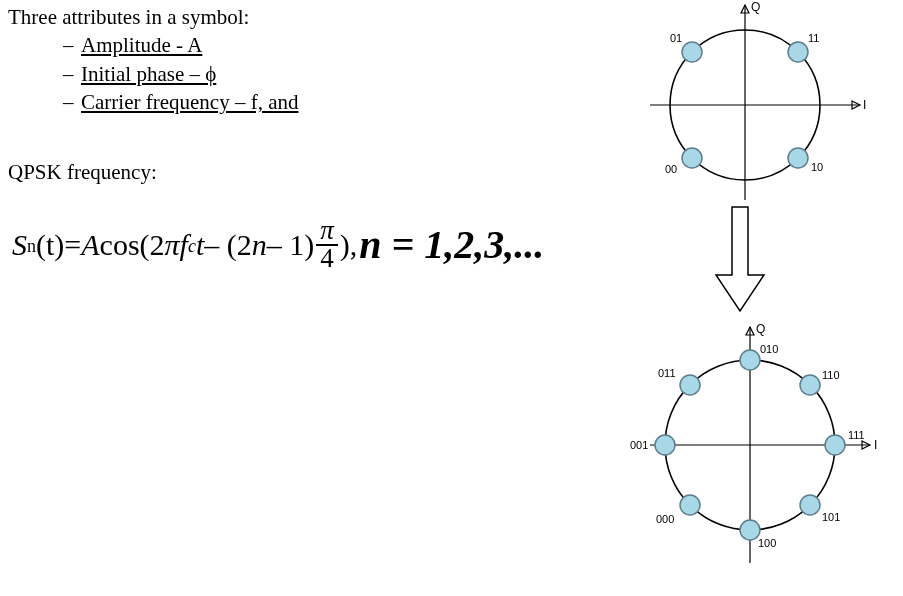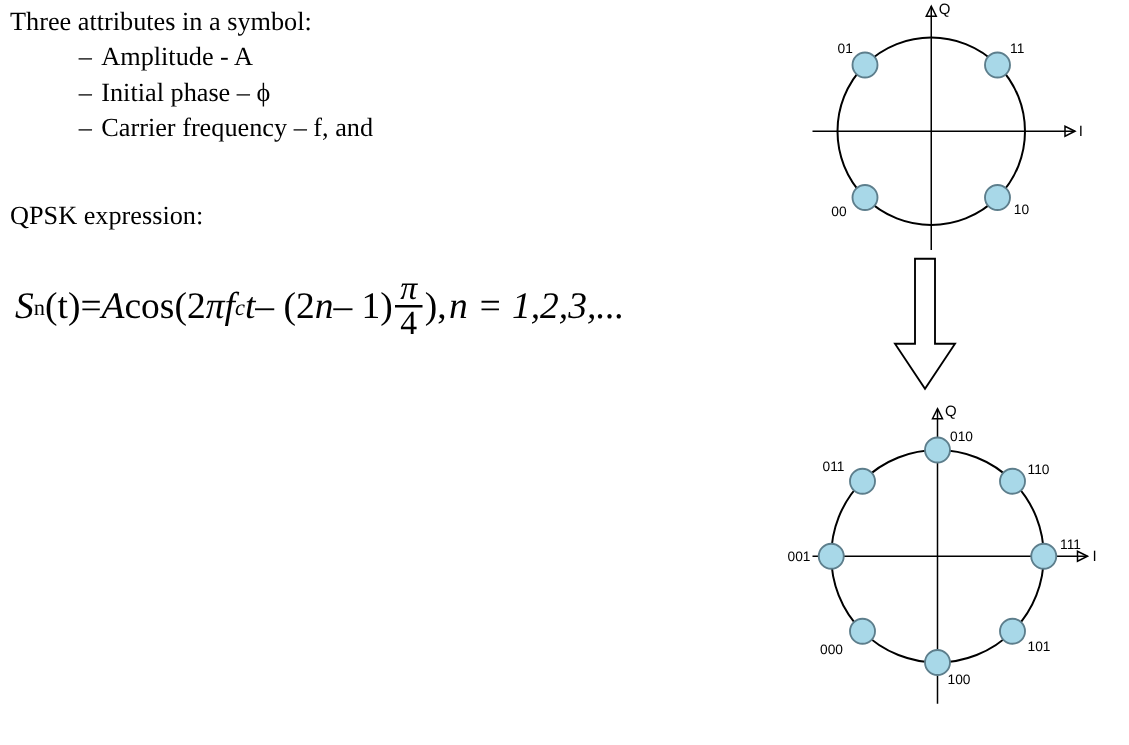--- a/index.html
+++ b/index.html
@@ -29,20 +29,21 @@
   .intro .heading {
     margin-bottom: 2px;
   }
   .intro ul {
     list-style: none;
     padding: 0;
     margin: 0 0 0 55px;
   }
   .intro ul li {
     margin: 2px 0;
+    text-decoration: underline;
   }
   .intro .dash {
     display: inline-block;
     width: 18px;
   }
 
   .qpsk-label {
     position: absolute;
     left: 8px;
     top: 160px;
@@ -74,21 +75,22 @@
     flex-direction: column;
     align-items: center;
     vertical-align: middle;
     font-size: 0.9em;
     line-height: 0.95;
     margin: 0 2px;
   }
   .math .frac .num { }
   .math .frac .den { border-top: 2px solid #000; padding: 0 4px; font-style: normal;}
   .math .tail {
-    font-size: 30px;
+    font-size: 40px;
+    font-weight: bold;
   }
 
   
   .qpsk-diagram {
     position: absolute;
     left: 615px;
     top: 0px;
   }
   .arrow-down {
     position: absolute;
@@ -123,21 +125,21 @@
 
   <div class="intro">
     <div class="heading">Three attributes in a symbol:</div>
     <ul>
       <li><span class="dash">–</span><span>Amplitude - A</span></li>
       <li><span class="dash">–</span><span>Initial phase – ϕ</span></li>
       <li><span class="dash">–</span><span>Carrier frequency – f, and</span></li>
     </ul>
   </div>
 
-  <div class="qpsk-label">QPSK expression:</div>
+  <div class="qpsk-label">QPSK frequency:</div>
 
   <div class="math">
     <span>S</span>
       <sub class="upright"><span>n</span></sub>
       <span class="upright">(t)</span>
     <span class="upright"> = </span>
     <span>A</span>
       <span class="upright">cos(</span>
       <span class="upright">2</span>
       <span class="pi">π</span>

